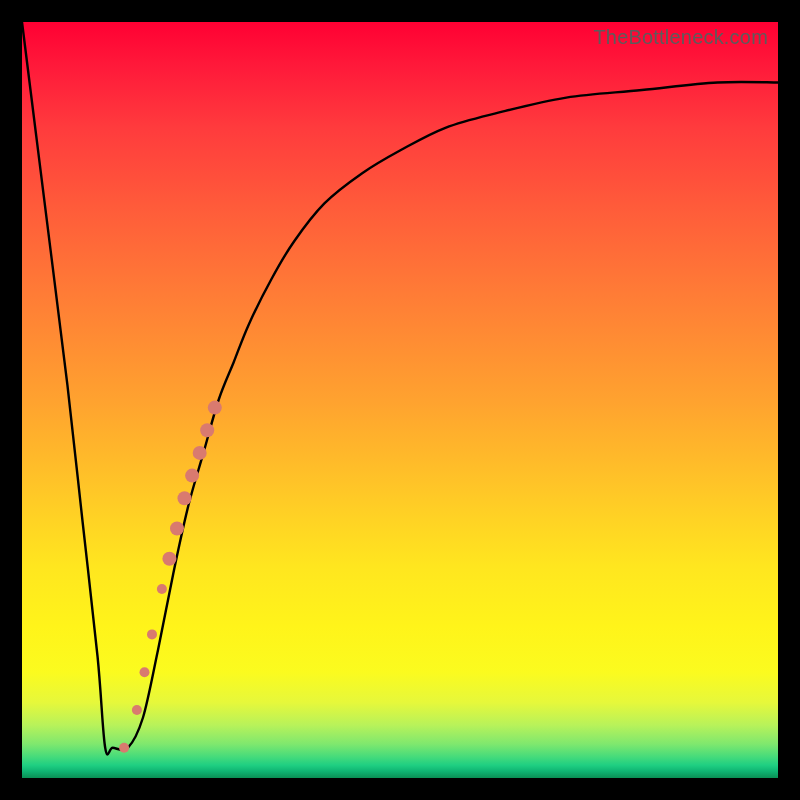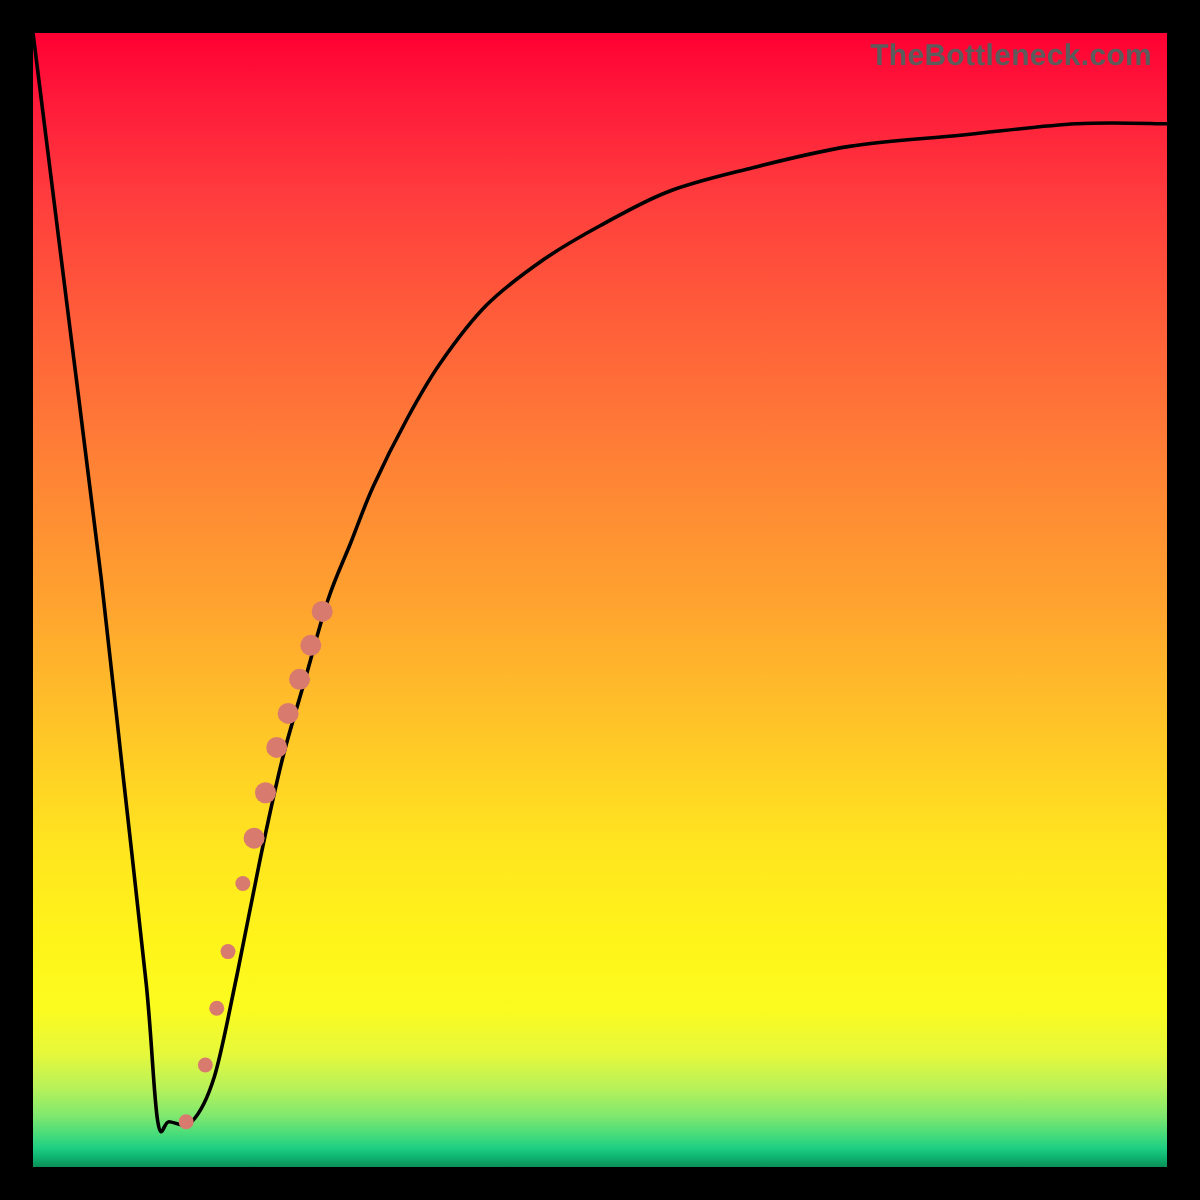--- a/index.html
+++ b/index.html
@@ -43,21 +43,21 @@
       #0fb573 99.1%,
       #0a8f55 100%
     );
   }
   .attribution {
     position: absolute;
     top: 4px;
     right: 10px;
     color: #5c5c5c;
     font-size: 20px;
-    font-weight: 700;
+    font-weight: 400;
     letter-spacing: 0.2px;
     user-select: none;
   }
   svg.curve {
     position: absolute;
     left: 0;
     top: 0;
     width: 756px;
     height: 756px;
     overflow: visible;

